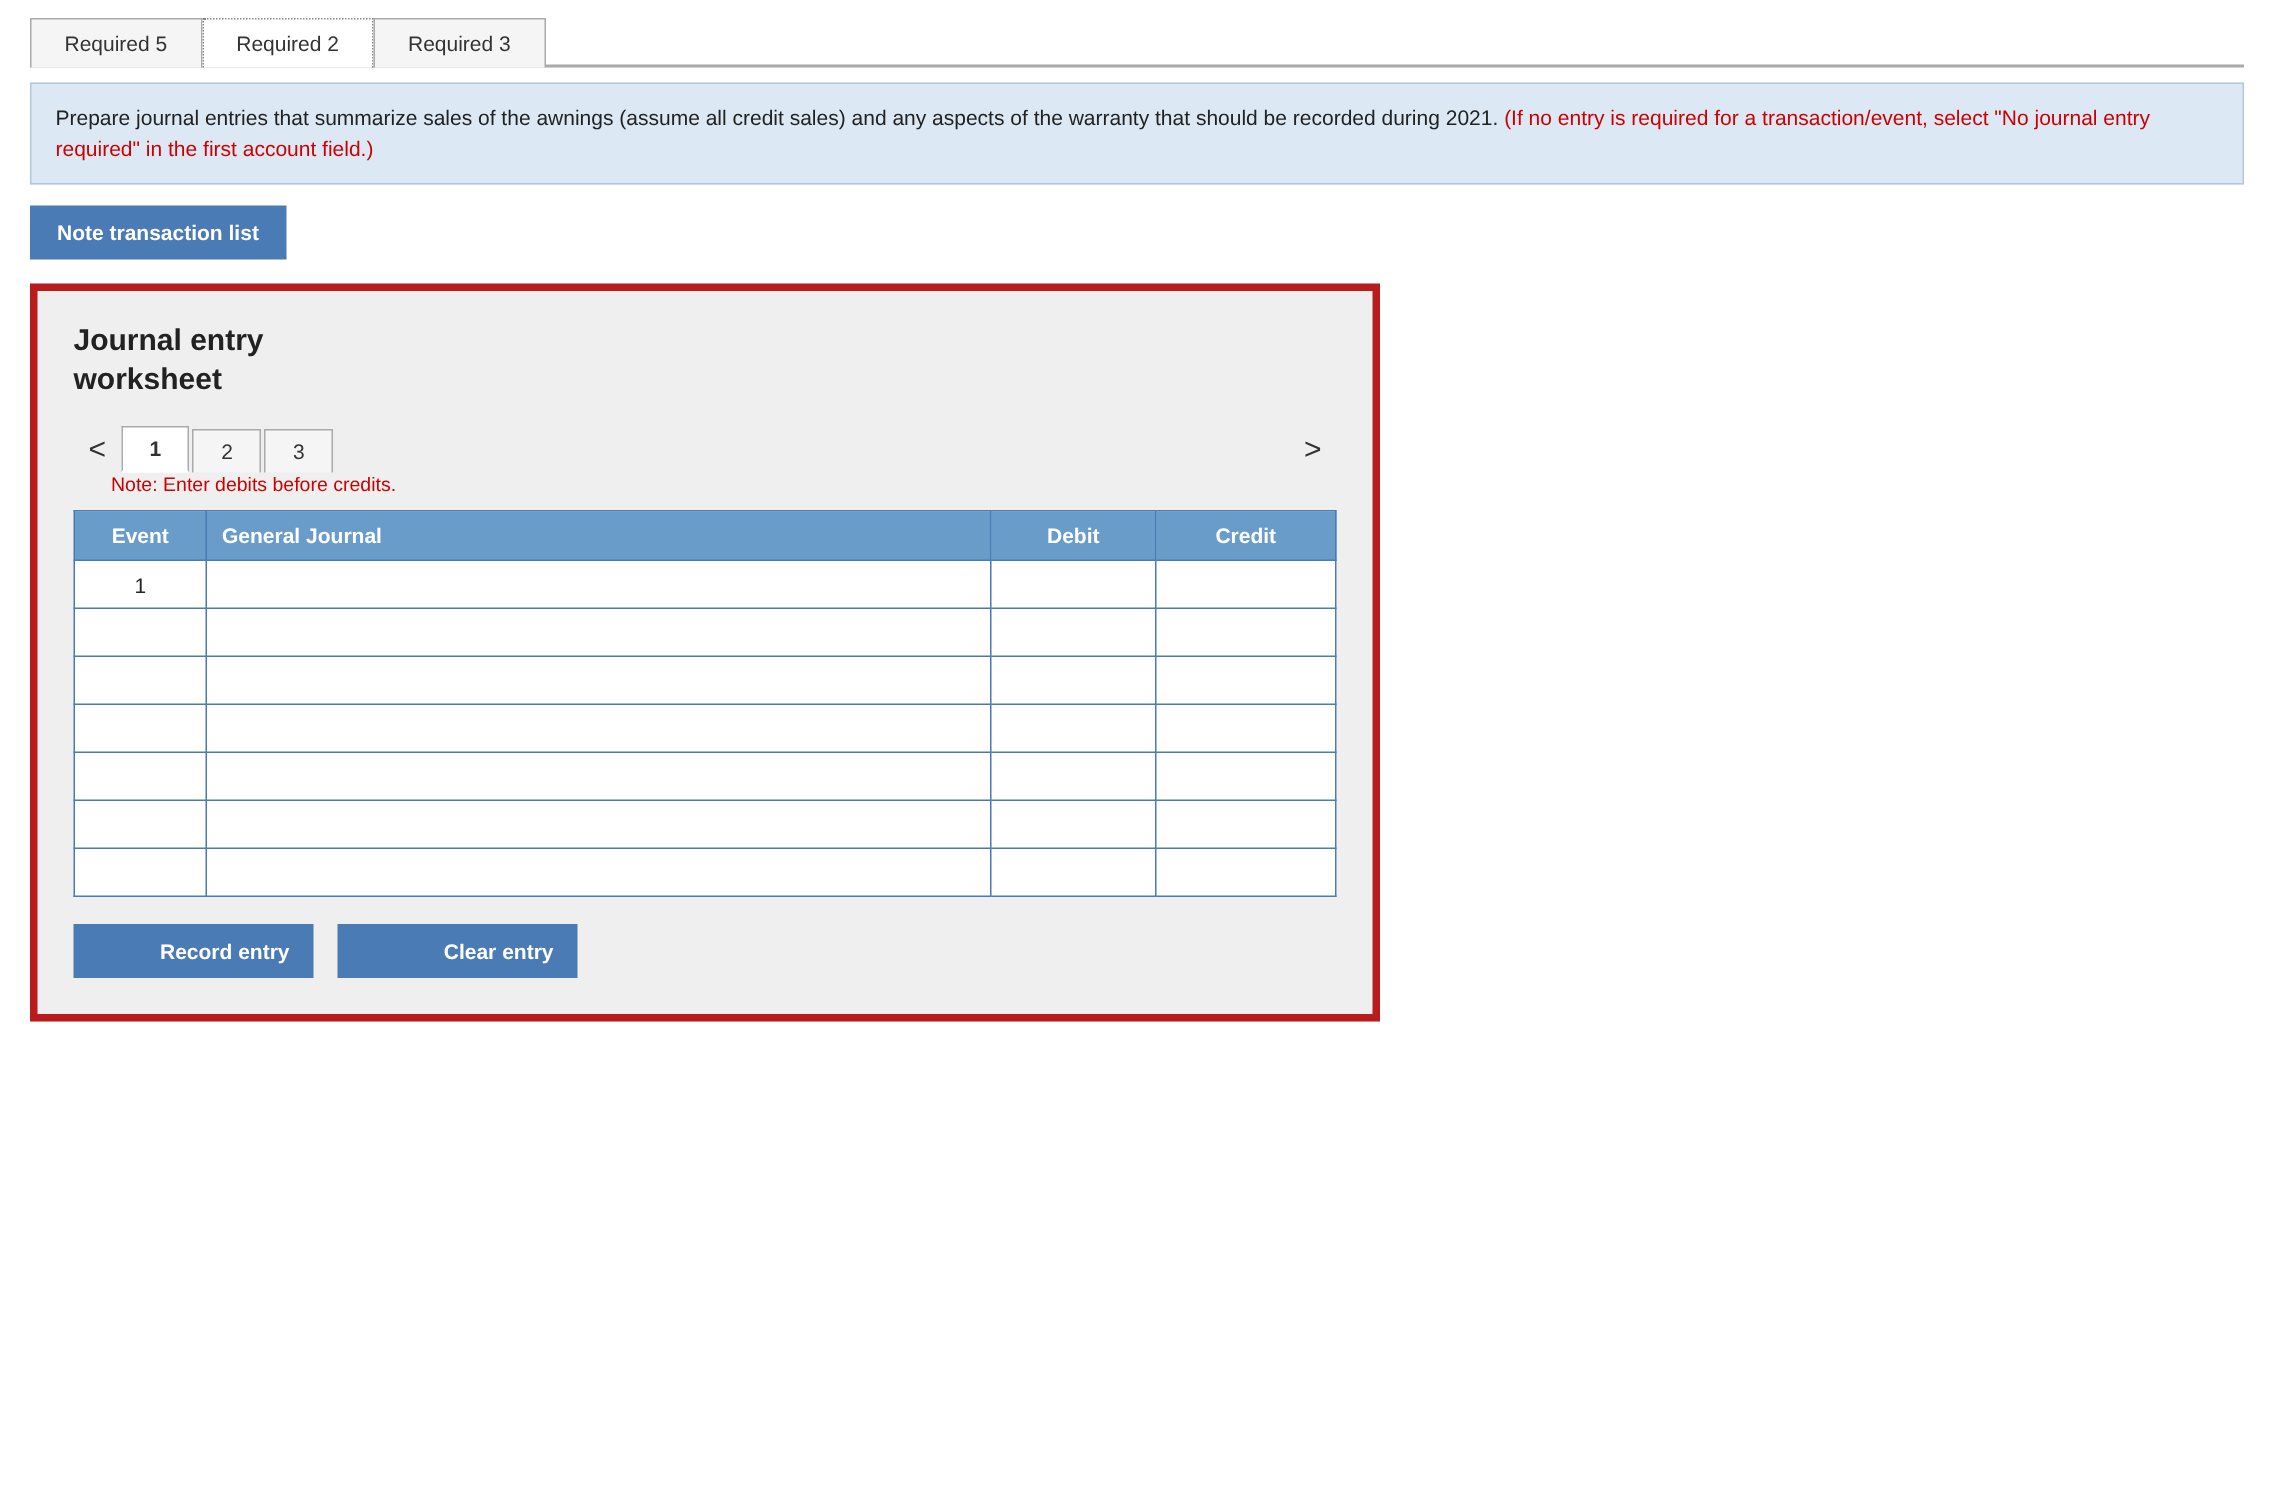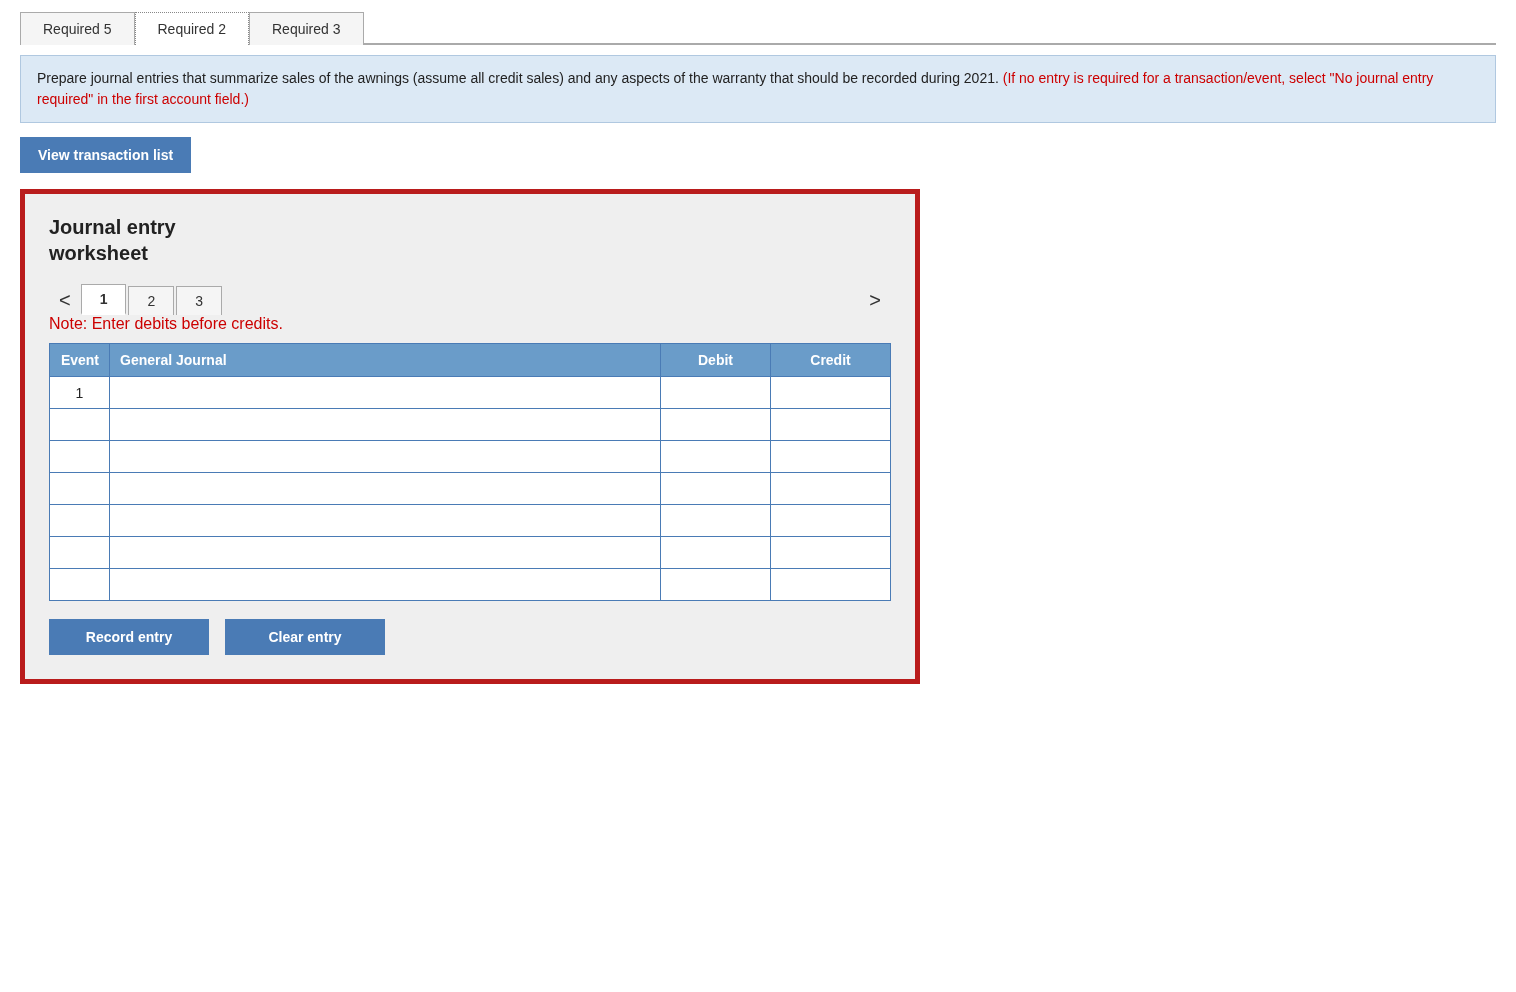--- a/index.html
+++ b/index.html
@@ -123,22 +123,23 @@
       border: 1px solid #bbb;
       padding: 14px 16px;
       min-height: 80px;
       font-size: 14px;
       margin-bottom: 12px;
     }
 
     
     .note-text {
       color: #cc0000;
-      font-size: 16px;
+      font-size: 13px;
       margin-bottom: 10px;
+      margin-left: 25px;
     }
 
     
     .journal-table {
       width: 100%;
       border-collapse: collapse;
       margin-bottom: 18px;
     }
     .journal-table th {
       background: #6a9cc9;
@@ -166,41 +167,41 @@
     }
     .journal-table td input {
       width: 100%;
       height: 100%;
       border: none;
       outline: none;
       padding: 4px 6px;
       font-size: 13px;
       background: transparent;
     }
-    .journal-table .th-event { width: 60px; text-align: right; }
+    .journal-table .th-event { width: 88px; }
     .journal-table .th-journal { }
     .journal-table .th-debit { width: 110px; }
     .journal-table .th-credit { width: 120px; }
 
     
     .btn-row {
       display: flex;
       gap: 16px;
       align-items: center;
     }
     .btn-action {
       background: #4a7bb5;
       color: #fff;
       border: none;
       padding: 10px 16px;
       font-size: 14px;
       cursor: pointer;
       font-weight: bold;
       min-width: 160px;
-      text-align: center;
+      text-align: right;
     }
     .btn-action.right {
       margin-left: auto;
     }
   </style>
 </head>
 <body>
 
 
 
@@ -211,21 +212,21 @@
   <div class="tab">Required 3</div>
 </div>
 
 
 <div class="instruction-box">
   <span>Prepare journal entries that summarize sales of the awnings (assume all credit sales) and any aspects of the warranty that should be recorded during 2021.</span>
   <span class="red">(If no entry is required for a transaction/event, select "No journal entry required" in the first account field.)</span>
 </div>
 
 
-<button class="btn-view-transaction">View transaction list</button>
+<button class="btn-view-transaction">Note transaction list</button>
 
 
 <div class="worksheet-container">
   <div class="worksheet-title">
     <span>Journal entry</span><br>
     <span>worksheet</span>
   </div>
 
   <div class="ws-tabs">
     <button class="ws-nav-btn">&lt;</button>

